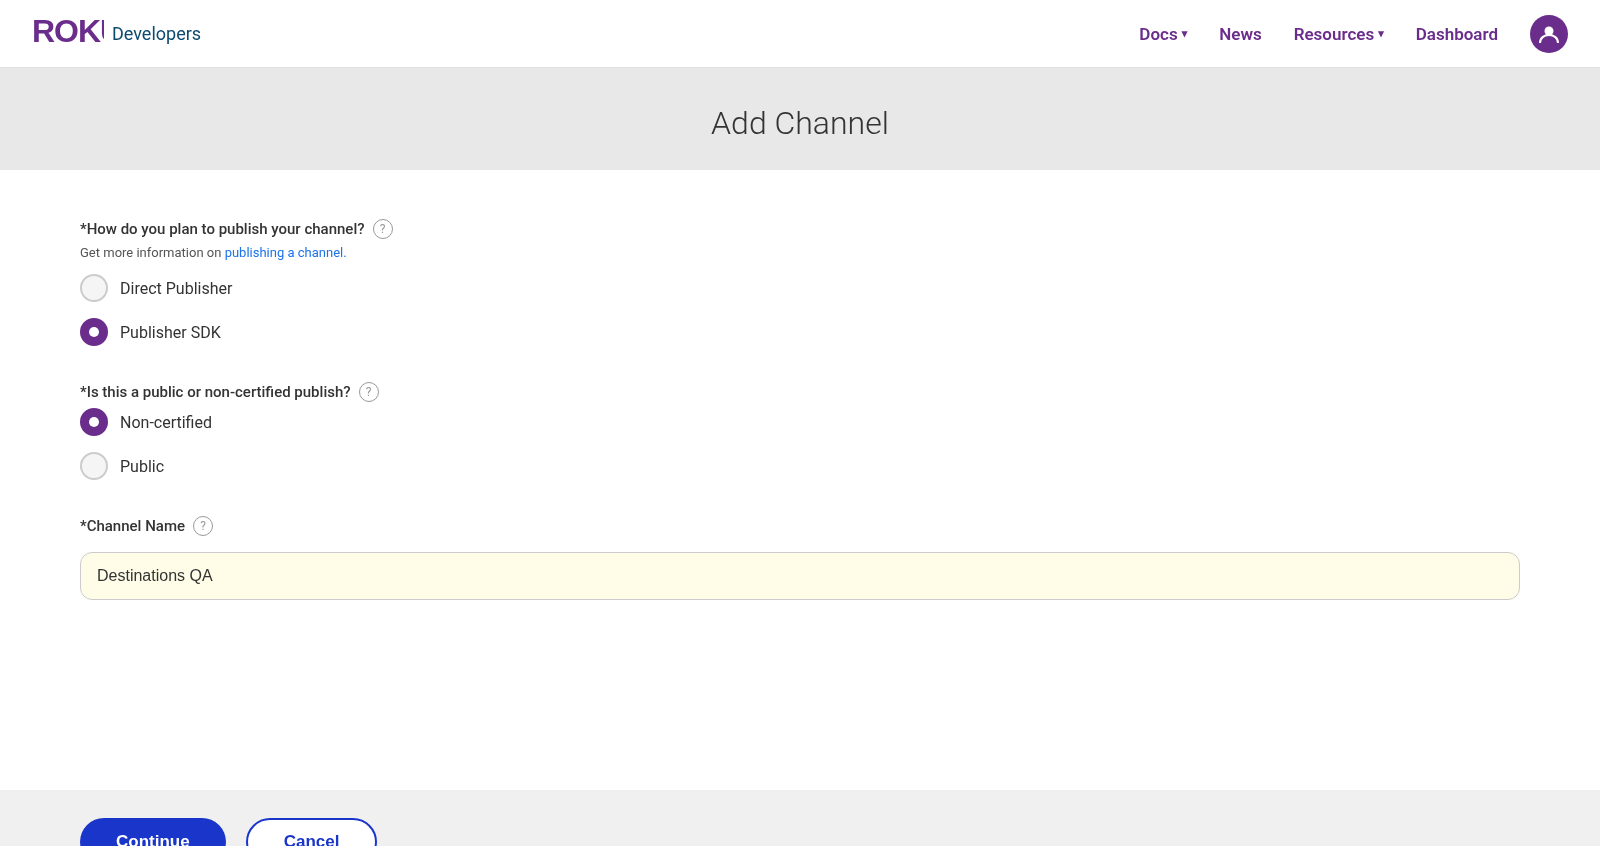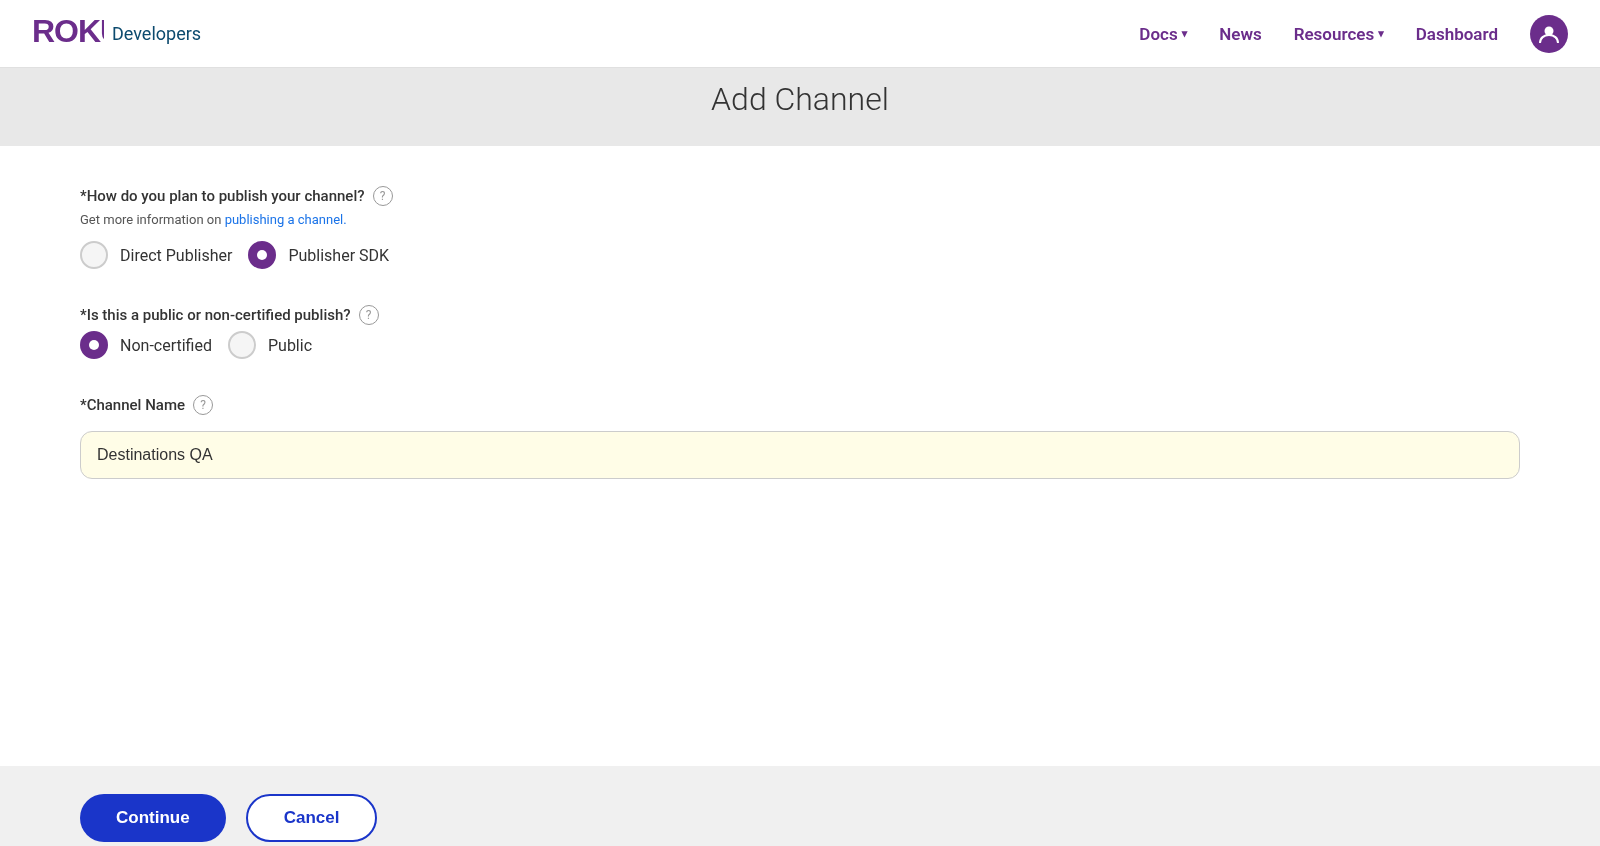--- a/index.html
+++ b/index.html
@@ -68,40 +68,41 @@
       align-items: center;
       justify-content: center;
       color: white;
       font-size: 18px;
       cursor: pointer;
     }
 
     
     .page-header {
       background: #e8e8e8;
-      padding: 12px 0 28px;
+      padding: 36px 0 28px;
       text-align: center;
     }
     .page-title {
       font-size: 32px;
       font-weight: 300;
       color: #333;
     }
 
     
     .main-content {
       background: #fff;
       margin: 0;
       padding: 40px 80px 60px;
       min-height: 620px;
     }
 
     
     .form-section {
       margin-bottom: 36px;
+      margin-top: 9px;
     }
     .form-label {
       font-size: 15px;
       color: #333;
       font-weight: 500;
       margin-bottom: 6px;
       display: flex;
       align-items: center;
       gap: 8px;
     }
@@ -125,20 +126,21 @@
     }
     .form-hint a {
       color: #1a73e8;
       text-decoration: none;
       text-align: right;
     }
 
     
     .radio-group {
       display: flex;
+      flex-direction: column;
       gap: 16px;
     }
     .radio-option {
       display: flex;
       align-items: center;
       gap: 12px;
       cursor: pointer;
     }
     .radio-circle {
       width: 28px;

